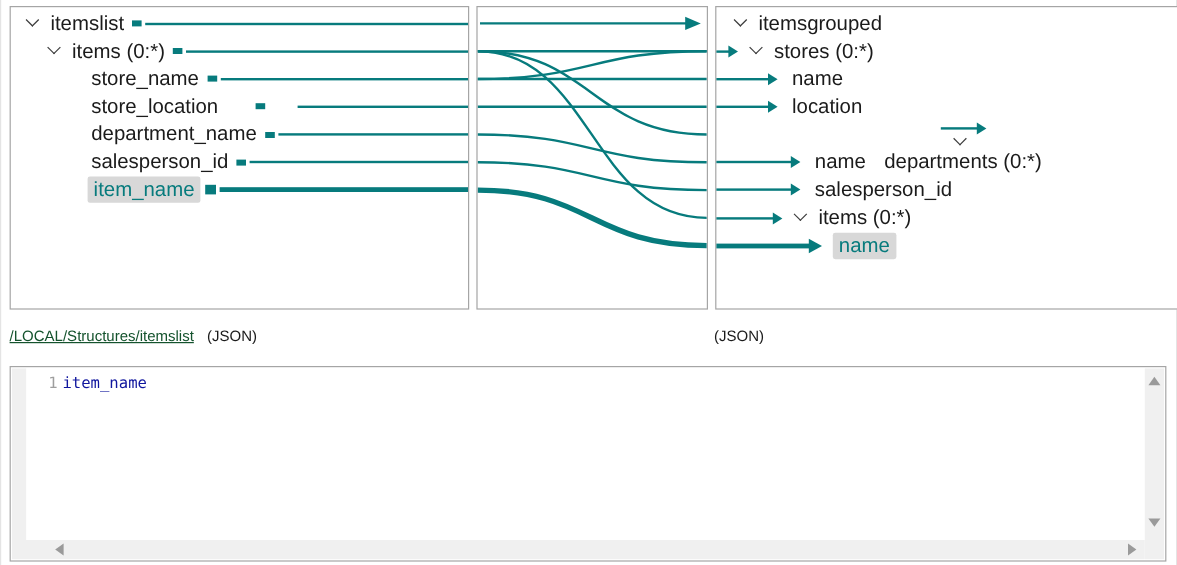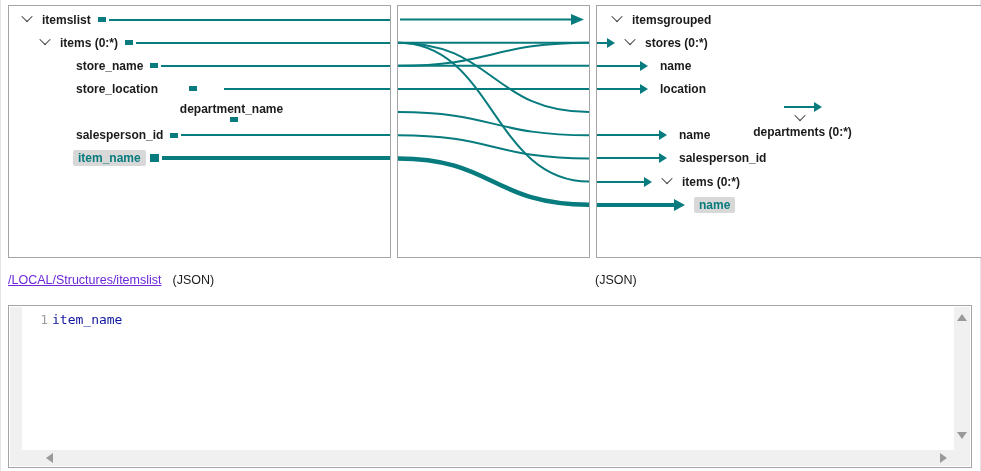--- a/index.html
+++ b/index.html
@@ -9,21 +9,21 @@
     box-shadow:inset 1px 0 0 #e4e4e4, inset -1px 0 0 #e4e4e4;
   }
   
   .panel{position:absolute;top:5px;height:253px;background:#fff;border:1px solid #a5a5a5;box-sizing:border-box;}
   .panel.source{left:8px;width:383px;}
   .panel.target{left:596px;width:413px;}
   .wirebox{position:absolute;top:5px;left:397px;width:193px;height:253px;border:1px solid #a5a5a5;box-sizing:border-box;background:#fff;}
   .wirebox svg{display:block;width:191px;height:251px;}
 
   .trow{position:absolute;left:0;right:0;height:23px;display:flex;align-items:center;
-        font-size:12px;font-weight:bold;color:#1b1b1b;white-space:nowrap;}
+        font-size:17px;font-weight:normal;color:#1b1b1b;white-space:nowrap;}
   .chev{width:7px;height:7px;border-right:1.6px solid #3c3c3c;border-bottom:1.6px solid #3c3c3c;
         transform:rotate(45deg) translate(-1px,-1px);margin:0 8px 3px 2px;flex:0 0 auto;}
   .lbl{padding:1px 3px;border-radius:2px;}
   .lbl.hl{background:#d8d8d8;color:#077b7d;padding:1px 5px;}
   
   .pin{width:8px;height:5px;background:#077b7d;margin-left:4px;flex:0 0 auto;}
   .pin.thick{width:9px;height:8px;}
   .srcwire{flex:1 1 auto;height:2px;background:#077b7d;margin-left:3px;}
   .srcwire.thick{height:4px;}
   
@@ -32,21 +32,21 @@
   .lead .head{position:absolute;right:0;top:1px;width:0;height:0;
               border-top:5px solid transparent;border-bottom:5px solid transparent;border-left:8px solid #077b7d;}
   .lead.thick .shaft{top:4px;height:4px;right:9px;}
   .lead.thick .head{top:0;border-top-width:6px;border-bottom-width:6px;border-left-width:11px;}
   .tgt-gap{width:9px;flex:0 0 auto;}
 
   
   .links-row{position:absolute;top:273px;left:0;right:0;height:18px;font-size:12.5px;}
   .linkgrp{position:absolute;top:0;display:flex;align-items:center;gap:11px;}
   .linkgrp.left{left:8px;} .linkgrp.right{left:595px;}
-  .struct-link{color:#6d28d9;text-decoration:underline;cursor:pointer;}
+  .struct-link{color:#14532d;text-decoration:underline;cursor:pointer;}
   .fmt{color:#1b1b1b;}
 
   
   .editor{position:absolute;left:8px;top:305px;width:964px;height:163px;background:#fff;
           border:1px solid #a5a5a5;box-sizing:border-box;}
   .ed-margin{position:absolute;left:1px;top:1px;bottom:17px;width:12px;background:#f0f0f0;}
   .ed-gutter{position:absolute;left:13px;top:1px;bottom:17px;width:26px;background:#fff;
              font-family:"DejaVu Sans Mono",monospace;font-size:13px;color:#9e9e9e;
              text-align:right;padding-top:5px;box-sizing:border-box;}
   .ed-code{position:absolute;left:43px;top:1px;right:17px;bottom:17px;overflow:hidden;
@@ -81,21 +81,21 @@
       <div class="trow" style="top: 48.3px; padding-left: 64px;">
         <span class="lbl">store_name</span>
         <span class="pin"></span>
         <span class="srcwire"></span>
       </div>
       <div class="trow" style="top: 71.45px; padding-left: 64px; gap: 24px;">
         <span class="lbl">store_location</span>
         <span class="pin"></span>
         <span class="srcwire"></span>
       </div>
-      <div class="trow" style="top: 94.6px; padding-left: 64px; flex-direction: column;">
+      <div class="trow" style="top: 94.6px; padding-left: 64px;">
         <span class="lbl">department_name</span>
         <span class="pin"></span>
         <span class="srcwire"></span>
       </div>
       <div class="trow" style="top: 117.75px; padding-left: 64px;">
         <span class="lbl">salesperson_id</span>
         <span class="pin"></span>
         <span class="srcwire"></span>
       </div>
       <div class="trow" style="top: 140.9px; padding-left: 64px;">

